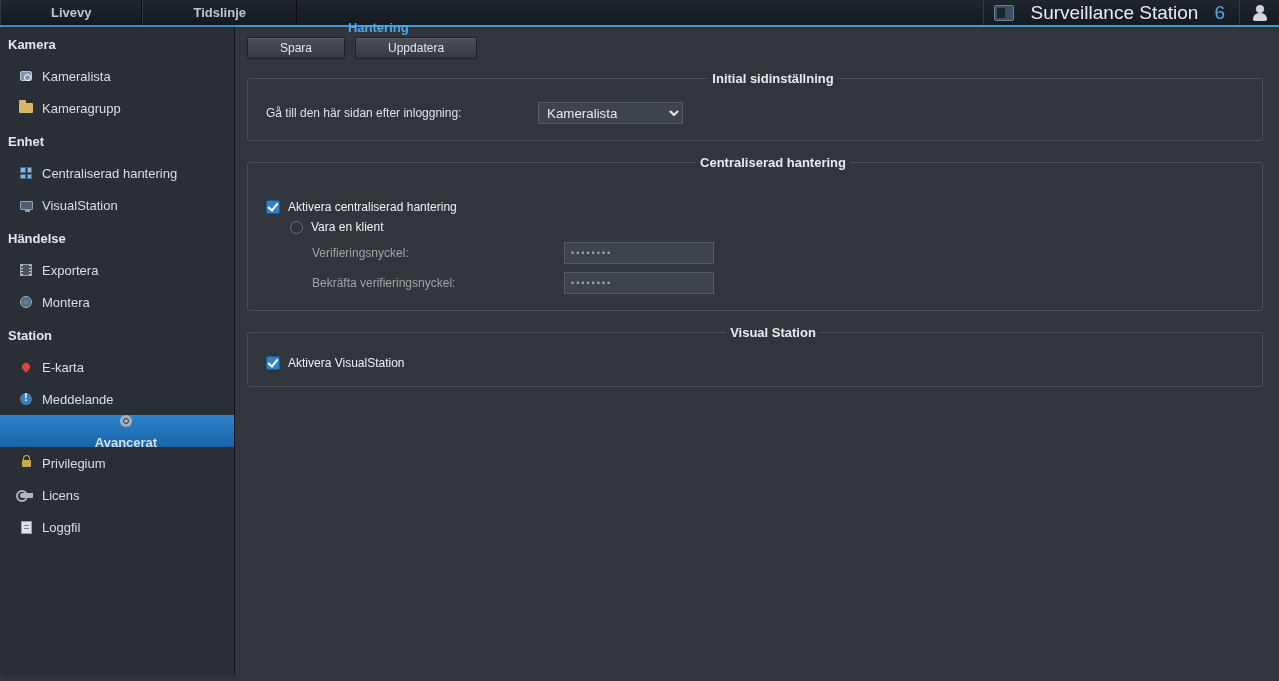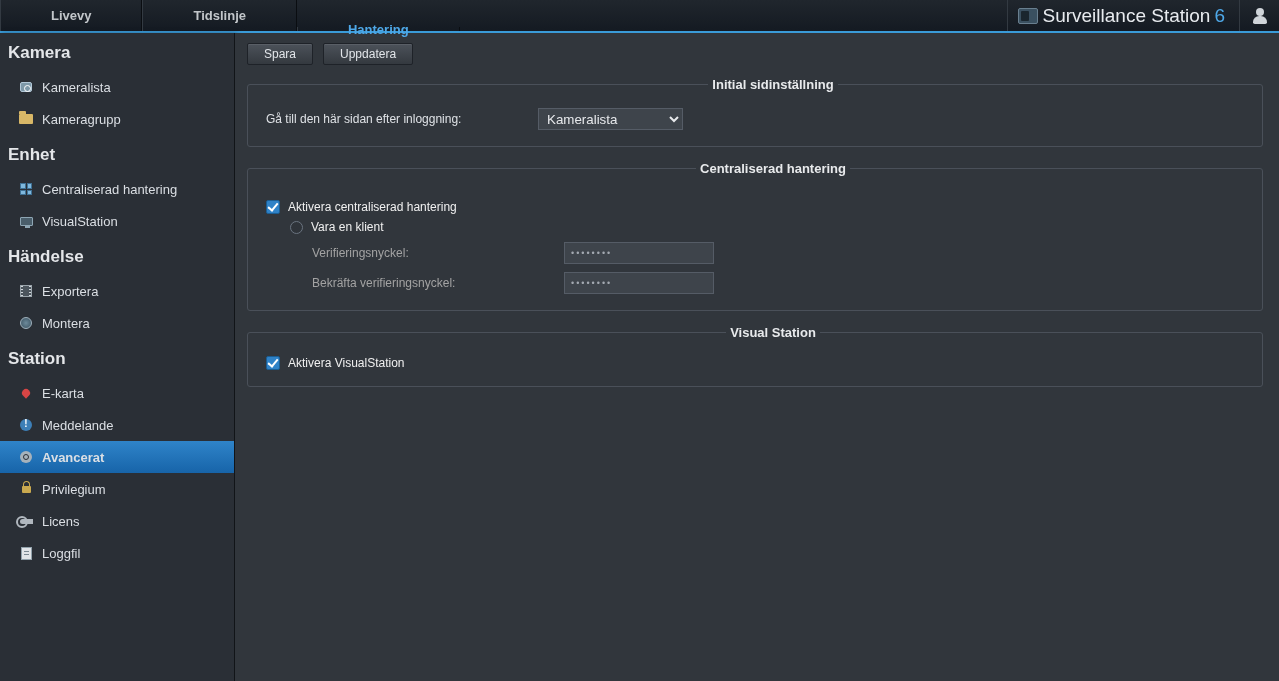--- a/index.html
+++ b/index.html
@@ -6,21 +6,21 @@
   body {
     font-family: Verdana, Arial, sans-serif;
     font-size: 12px;
     background: #31363c;
     color: #f0f0f0;
     width: 1279px;
     height: 681px;
     overflow: hidden;
   }
   .topbar {
-    height: 33px;
+    height: 27px;
     background: linear-gradient(#20262d, #141a22);
     border-bottom: 2px solid #3a9bd8;
     display: flex;
     align-items: stretch;
   }
   .topbar-tabs { display: flex; }
   .topbar-tab {
     padding: 0 50px;
     display: flex;
     align-items: center;
@@ -31,21 +31,21 @@
     font-weight: bold;
     font-size: 13px;
     cursor: pointer;
     position: relative;
   }
   .topbar-tab.active { color: #4ea8e8; margin-top: 27px; }
   .topbar-spacer { flex: 1; }
   .brand {
     display: flex;
     align-items: center;
-    gap: 4px;
+    gap: 16px;
     padding: 0 14px 0 10px;
     border-left: 1px solid #333a42;
     color: #e8ebef;
     font-size: 19px;
     font-weight: 300;
   }
   .brand .six { color: #4ea8e8; font-size: 19px; }
   .brand-icon {
     width: 20px; height: 16px;
     background: #3a5060;
@@ -71,51 +71,52 @@
   .body-row { display:flex; height: calc(100% - 33px); }
   .sidebar {
     width: 235px;
     background: #2a2f36;
     border-right: 1px solid #111418;
     box-shadow: 2px 0 5px rgba(0,0,0,.3);
   }
   .sb-group-title {
     padding: 10px 8px 8px 8px;
     font-weight: bold;
-    font-size: 17px;
+    font-size: 13px;
     color: #e4e6e9;
   }
   .sb-item {
     display: flex;
     align-items: center;
     gap: 8px;
     height: 32px;
     padding-left: 18px;
     color: #dbdfe4;
     cursor: pointer;
     font-size: 13px;
   }
   .sb-item.active {
     background: linear-gradient(#2f84c9, #1764a9);
     font-weight: bold;
+    flex-direction: column;
   }
   .sb-icon { width:16px; height:16px; display:flex; align-items:center; justify-content:center; }
 
   .main {
     flex: 1;
     background: #31363c;
     padding: 10px 10px 10px 6px;
     overflow: auto;
   }
   .toolbar { display:flex; gap:10px; margin-bottom:12px; margin-left:6px; }
   .btn {
     background: linear-gradient(#4c525a, #34393f);
     border: 1px solid #1e2228;
     color: #e2e5e9;
-    padding: 3px 16px;
+    padding: 3px 32px;
     font-size: 12px;
     border-radius: 2px;
     cursor: pointer;
     box-shadow: inset 0 1px 0 rgba(255,255,255,.08);
   }
   fieldset.box {
     border: 1px solid #4a5059;
     border-radius: 3px;
     margin: 0 6px 14px 6px;
     padding: 14px 18px 16px 18px;
@@ -303,21 +304,21 @@
       <div class="row first">
         <span class="label" style="width:250px">Gå till den här sidan efter inloggning:</span>
         <select class="combo">
           <option>Kameralista</option>
         </select>
       </div>
     </fieldset>
 
     <fieldset class="box">
       <legend>Centraliserad hantering</legend>
-      <div class="chk-row" style="margin-top:10px;">
+      <div class="chk-row" style="margin-top:16px;">
         <input type="checkbox" class="chk" id="cms-enable" checked="" style="">
         <label for="cms-enable">Aktivera centraliserad hantering</label>
       </div>
       <div class="chk-row indent1">
         <input type="radio" name="role" class="radio" id="role-client" style="">
         <label for="role-client">Vara en klient</label>
       </div>
       <div class="row indent2">
         <span class="fld-label">Verifieringsnyckel:</span>
         <input type="password" class="pw" value="••••••••" style="">

